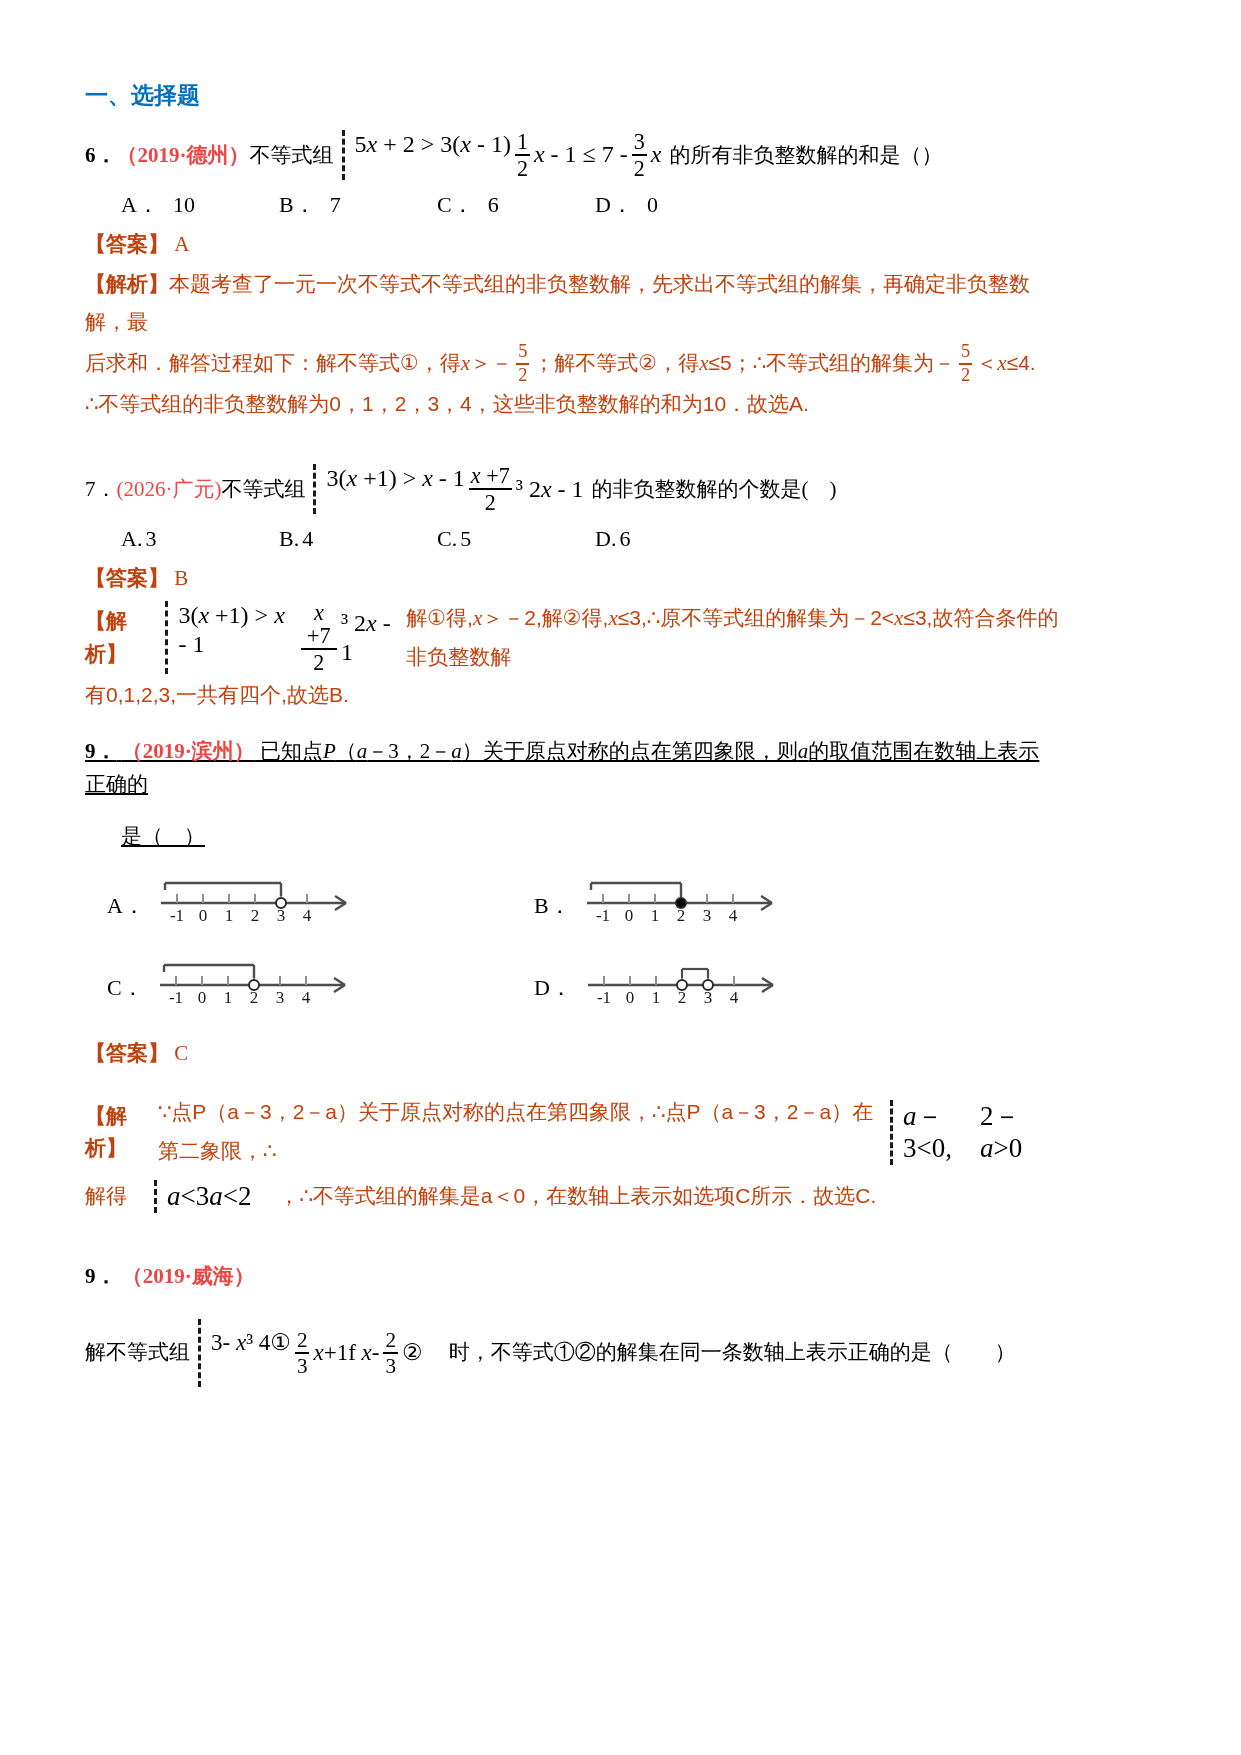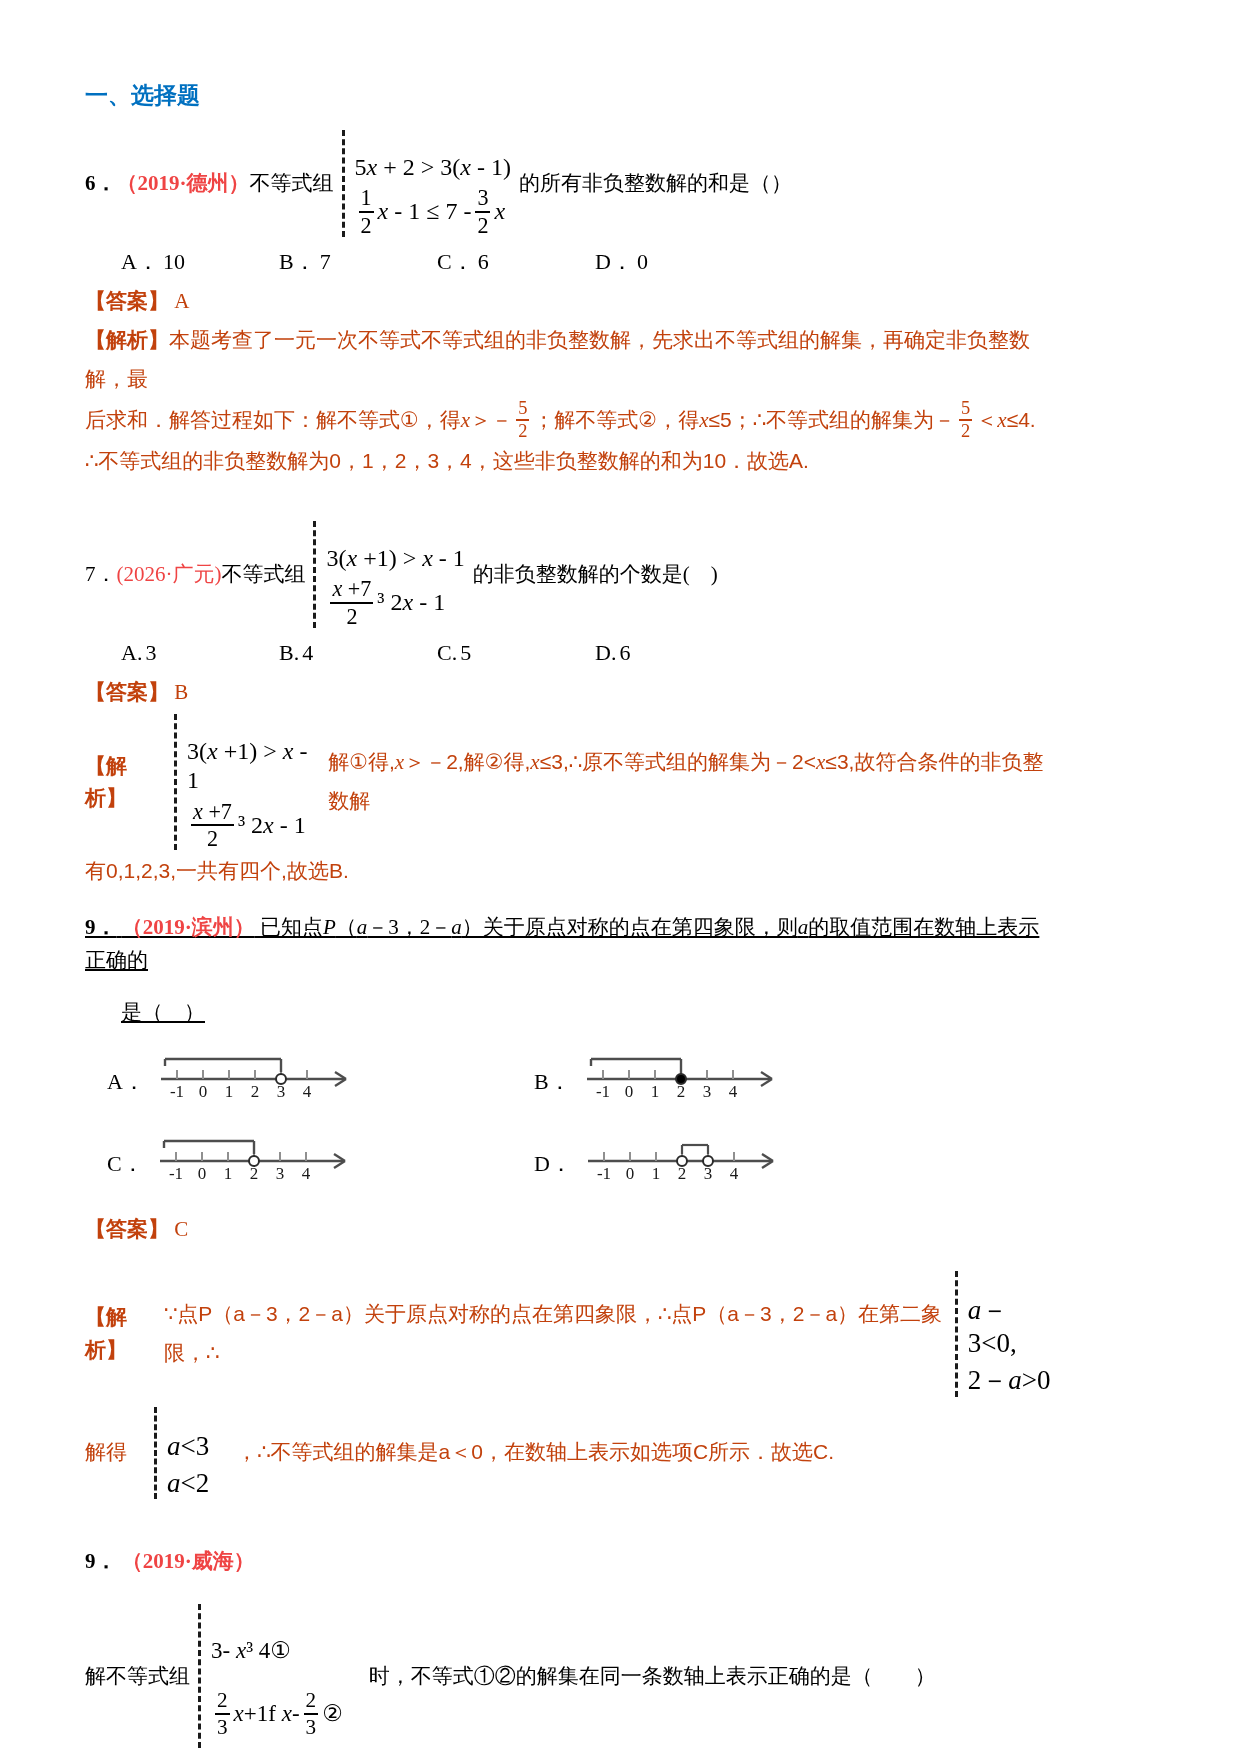--- a/index.html
+++ b/index.html
@@ -16,29 +16,29 @@
   .row{display:flex;align-items:center;flex-wrap:nowrap;}
   .bold{font-weight:bold;}
   .it{font-style:italic;font-family:"Liberation Serif",serif;}
   .purple{color:#ef4444;}
   .red{color:#c2410c;}
   .math{font-family:"Liberation Serif",serif;font-size:24px;line-height:1.2;}
   .math.big{font-size:27px;}
   .math.mid{font-size:23px;}
   .system{display:inline-flex;align-items:center;margin:2px 8px;}
   .brace{border-left:3px dashed #1a1a1a;align-self:stretch;margin-right:10px;}
-  .sys-col{display:inline-flex;flex-direction:column;align-items:flex-start;row-gap:5px;margin-top:23px;}
+  .sys-col{display:inline-flex;flex-direction:row;align-items:flex-start;row-gap:5px;}
   .mrow{display:inline-flex;align-items:center;}
   .frac{display:inline-flex;flex-direction:column;align-items:center;line-height:1.05;
         margin:0 4px;font-family:"Liberation Serif",serif;}
   .frac .fbar{align-self:stretch;border-top:2px solid currentColor;margin:1px 0;height:0;}
   .frac .fn,.frac .fd{font-size:0.92em;padding:0 2px;text-align:center;}
   .opt-row{display:flex;margin:6px 0 4px 36px;font-size:22px;}
   .opt{width:158px;display:flex;align-items:baseline;}
-  .opt .ov{margin-left:4px;}
+  .opt .ov{margin-left:14px;}
   .opt-row.tight .ov{margin-left:3px;}
   .ans-row{margin:6px 0 4px 0;font-size:21px;}
   .ans-label{font-weight:bold;font-family:"Liberation Sans",sans-serif;}
   .ana{font-size:21px;line-height:1.85;font-family:"Liberation Sans","DejaVu Sans",sans-serif;}
   .ana .frac{font-size:20px;}
   .nl-grid-row{display:flex;margin-top:14px;}
   .nl-cell{display:flex;align-items:flex-end;gap:10px;width:405px;margin-left:22px;}
   .nl-label{font-size:22px;padding-bottom:2px;}
   .mt6{margin-top:6px;gap:19px;}.mt16{margin-top:20px;text-decoration:underline;}
   .mt24{margin-top:24px;}.mt30{margin-top:30px;}.mt44{margin-top:44px;}

